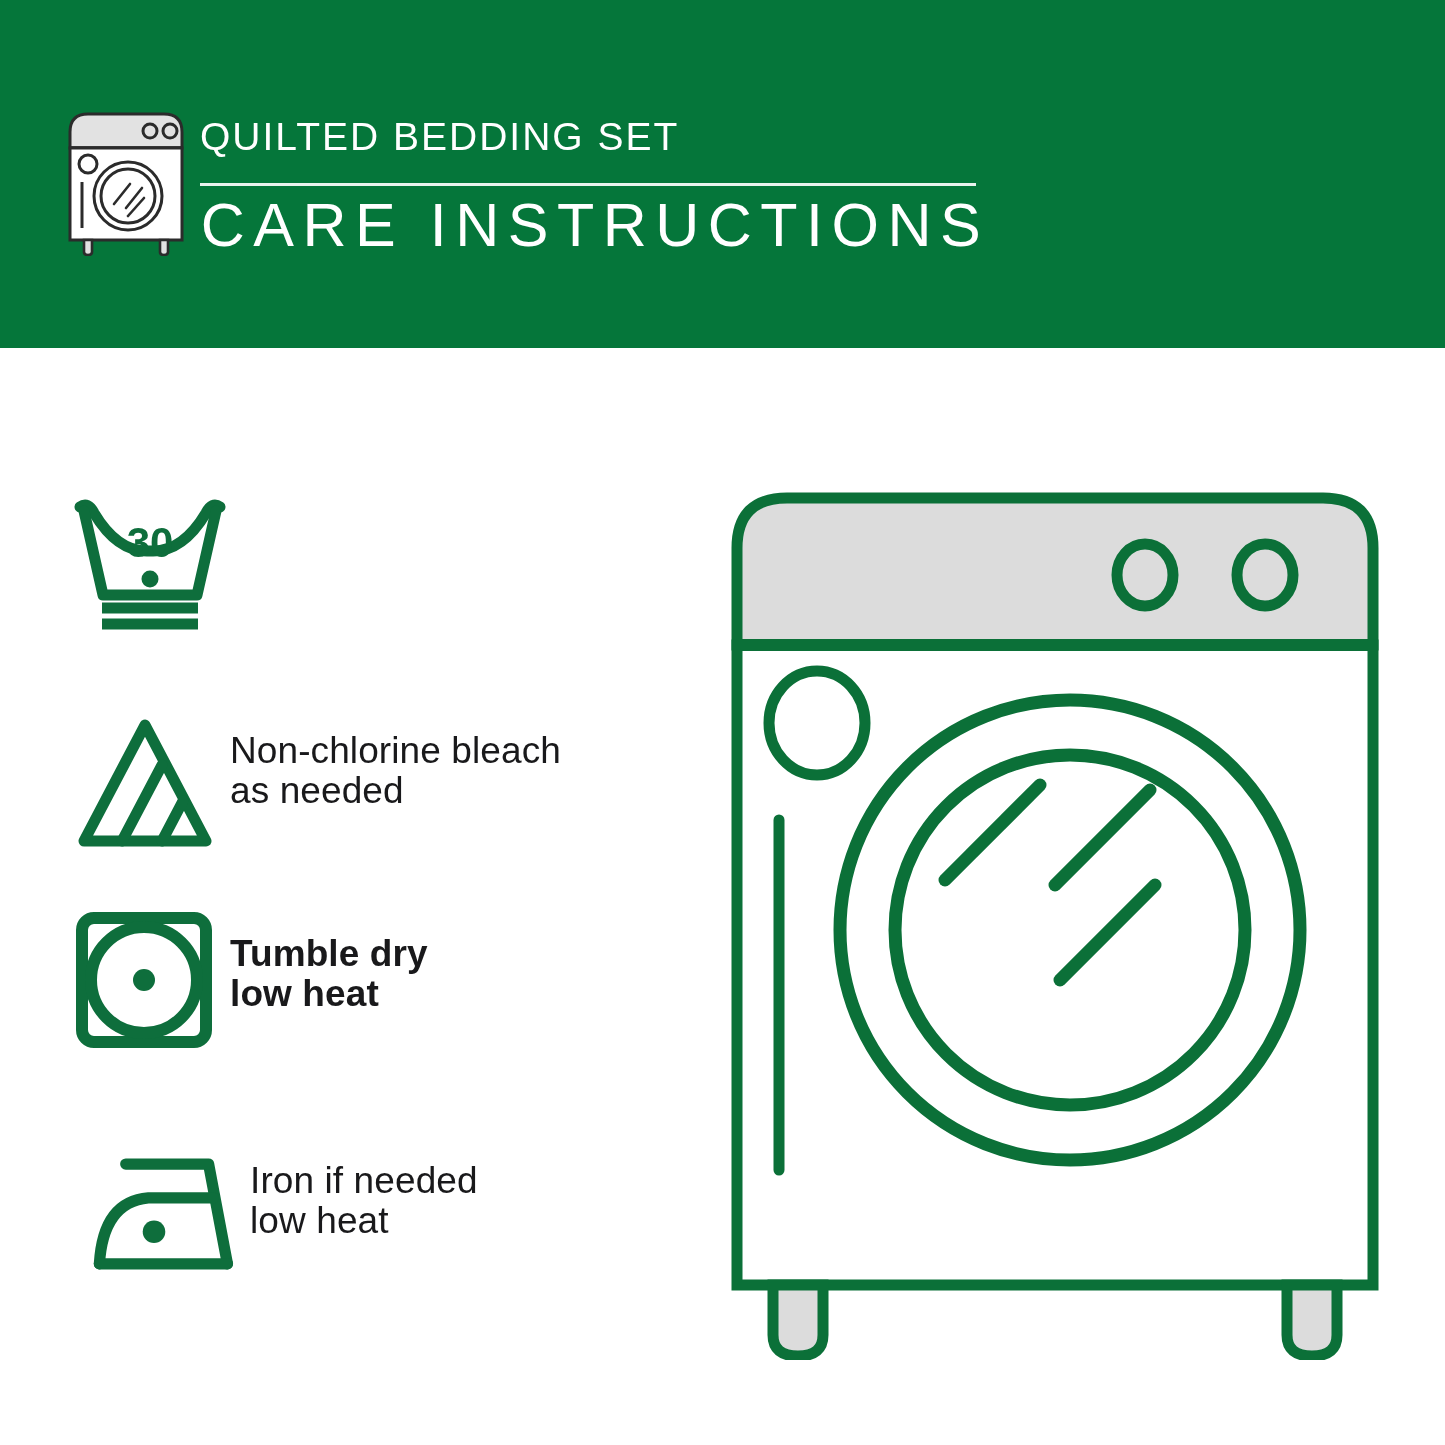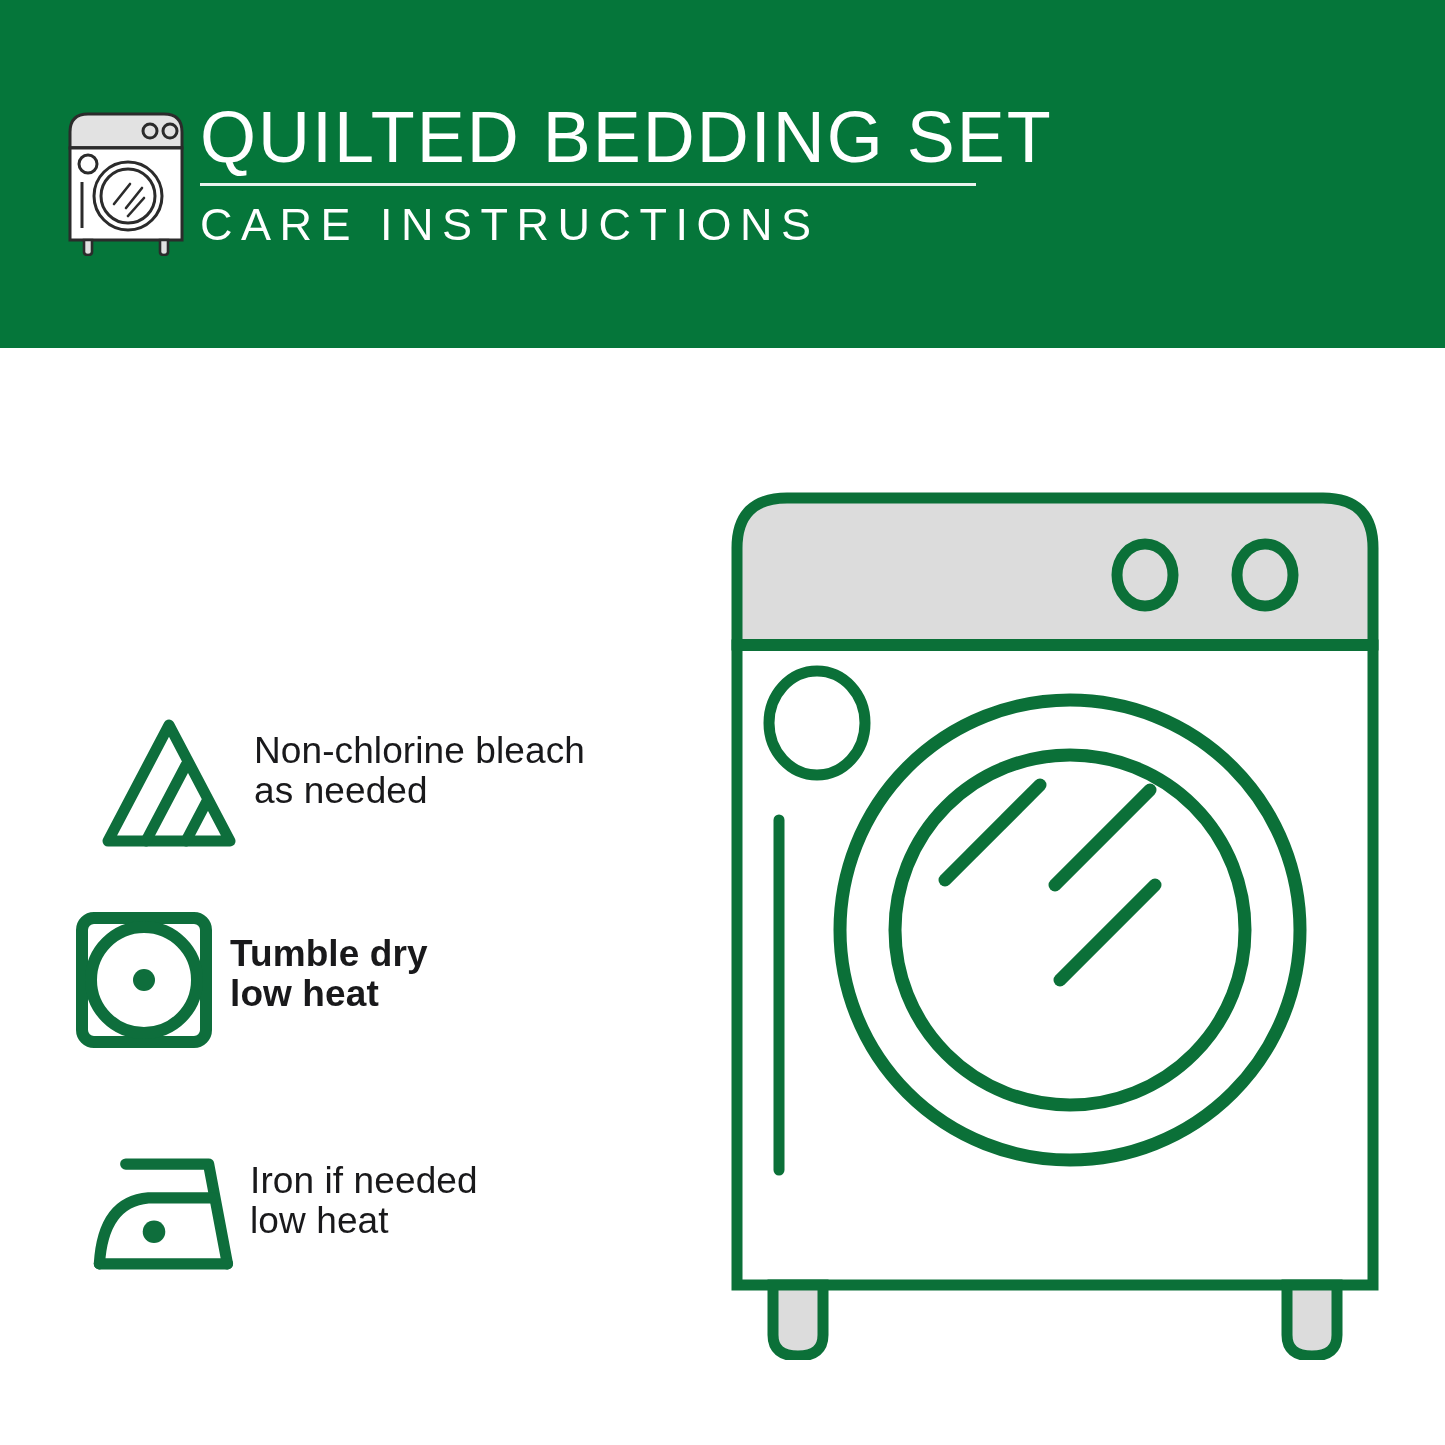--- a/index.html
+++ b/index.html
@@ -36,60 +36,61 @@
     width: 128px;
     height: 152px;
   }
   .header-text {
     position: absolute;
     left: 200px;
     top: 104px;
     width: 790px;
   }
   .title-main {
-    font-size: 72px;
+    font-size: 39px;
     line-height: 66px;
     letter-spacing: 2.0px;
     color: #ffffff;
     font-weight: 400;
     white-space: nowrap;
   }
   .title-rule {
     width: 776px;
     height: 3px;
     background: #eaf4ee;
     margin-top: 13px;
     margin-bottom: 8px;
   }
   .title-sub {
-    font-size: 45px;
+    font-size: 61px;
     line-height: 62px;
     letter-spacing: 8.5px;
     color: #ffffff;
     font-weight: 400;
     white-space: nowrap;
+    text-align: center;
   }
 
   
   .care-list {
     position: absolute;
     left: 0;
     top: 348px;
     width: 700px;
     height: 1097px;
   }
   .care-row {
     position: absolute;
     left: 0;
     width: 700px;
     display: flex;
     align-items: flex-start;
   }
   .care-row.r0 { top: 143px; }
-  .care-row.r1 { top: 365px; margin-left: 24px; }
+  .care-row.r1 { top: 365px; }
   .care-row.r2 { top: 562px; font-weight: bold; }
   .care-row.r3 { top: 795px; margin-left: 20px; }
 
   .care-symbol {
     width: 230px;
     flex: 0 0 230px;
     display: flex;
     justify-content: flex-start;
     padding-left: 70px;
     box-sizing: border-box;
@@ -155,20 +156,34 @@
       <div class="title-main">QUILTED BEDDING SET</div>
       <div class="title-rule"></div>
       <div class="title-sub">CARE INSTRUCTIONS</div>
     </div>
 
   </div>
 
   <div class="care-list">
 
     <div class="care-row r0">
+      <div class="care-symbol">
+        <svg viewBox="0 0 160 140" width="160" height="140" aria-hidden="true">
+          <g fill="none" stroke="#0E6E3C" stroke-width="11" stroke-linecap="round" stroke-linejoin="round">
+            <path d="M10 16 Q18 10 24 22 Q48 62 80 60 Q112 62 136 22 Q142 10 150 16"></path>
+            <path d="M14 20 L33 104 L127 104 L146 20"></path>
+          </g>
+          <text x="80" y="66" text-anchor="middle" font-family="'Liberation Sans', sans-serif" font-size="42" font-weight="700" fill="#0E6E3C">30</text>
+          <circle cx="80" cy="88" r="8.5" fill="#0E6E3C"></circle>
+          <g stroke="#0E6E3C" stroke-width="11" stroke-linecap="butt">
+            <line x1="32" y1="117" x2="128" y2="117"></line>
+            <line x1="32" y1="133" x2="128" y2="133"></line>
+          </g>
+        </svg>
+      </div>
     </div>
 
     <div class="care-row r1">
       <div class="care-symbol">
         <svg viewBox="0 0 150 140" width="150" height="140" aria-hidden="true">
           <g fill="none" stroke="#0E6E3C" stroke-width="11" stroke-linecap="round" stroke-linejoin="round">
             <path d="M75 12 L136 128 L14 128 Z"></path>
             <line x1="52" y1="128" x2="92" y2="52"></line>
             <line x1="92" y1="128" x2="113" y2="88"></line>
           </g>

